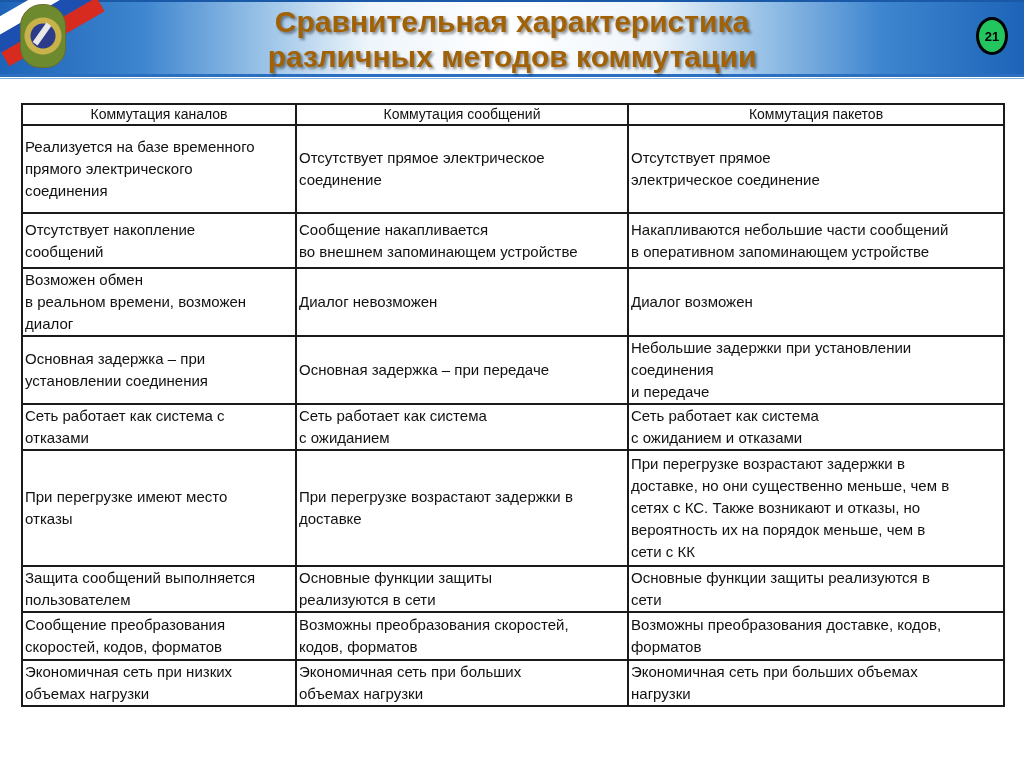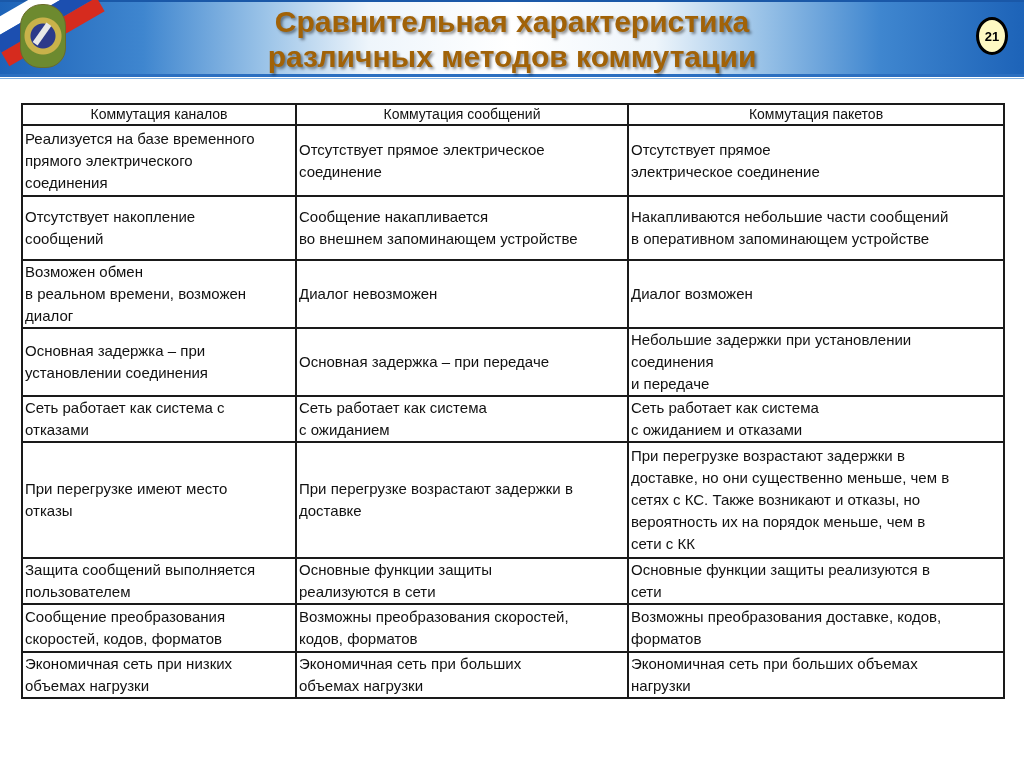--- a/index.html
+++ b/index.html
@@ -27,21 +27,21 @@
   .emblem-cross {
     position:absolute; left:39px; top:22px; width:6px; height:24px; background:#e8e8e8; transform:rotate(35deg);
   }
   .title {
     position:absolute; left:200px; top:4px; width:624px; text-align:center;
     font-weight:bold; font-size:30px; line-height:35px; color:#a16207;
     text-shadow:2px 2px 3px rgba(0,0,0,0.45);
   }
   .page-num {
     position:absolute; left:976px; top:17px; width:32px; height:38px;
-    border:3px solid #000; border-radius:50%; background:#fef9c3;
+    border:3px solid #000; border-radius:50%; background:#22c55e;
     display:flex; align-items:center; justify-content:center;
     font-weight:bold; font-size:13px; box-sizing:border-box;
   }
   table.cmp {
     position:absolute; left:21px; top:103px; width:982px;
     border-collapse:collapse; table-layout:fixed;
     font-size:15px; line-height:22px; color:#111;
   }
   table.cmp th, table.cmp td {
     border:2px solid #1a1a1a; vertical-align:middle;
@@ -78,30 +78,30 @@
       <col style="width:376px">
   </colgroup>
   <thead>
     <tr>
       <th>Коммутация каналов</th>
       <th>Коммутация сообщений</th>
       <th>Коммутация пакетов</th>
     </tr>
   </thead>
   <tbody>
-    <tr style="height:71px">
+    <tr style="height:88px">
       <td>Реализуется на базе временного
 прямого электрического
 соединения</td>
       <td>Отсутствует прямое электрическое
 соединение</td>
       <td>Отсутствует прямое
 электрическое соединение</td>
     </tr>
-    <tr style="height:64px">
+    <tr style="height:55px">
       <td>Отсутствует накопление
 сообщений</td>
       <td>Сообщение накапливается
 во внешнем запоминающем устройстве</td>
       <td>Накапливаются небольшие части сообщений
 в оперативном запоминающем устройстве</td>
     </tr>
     <tr style="height:68px">
       <td>Возможен обмен
 в реальном времени, возможен

